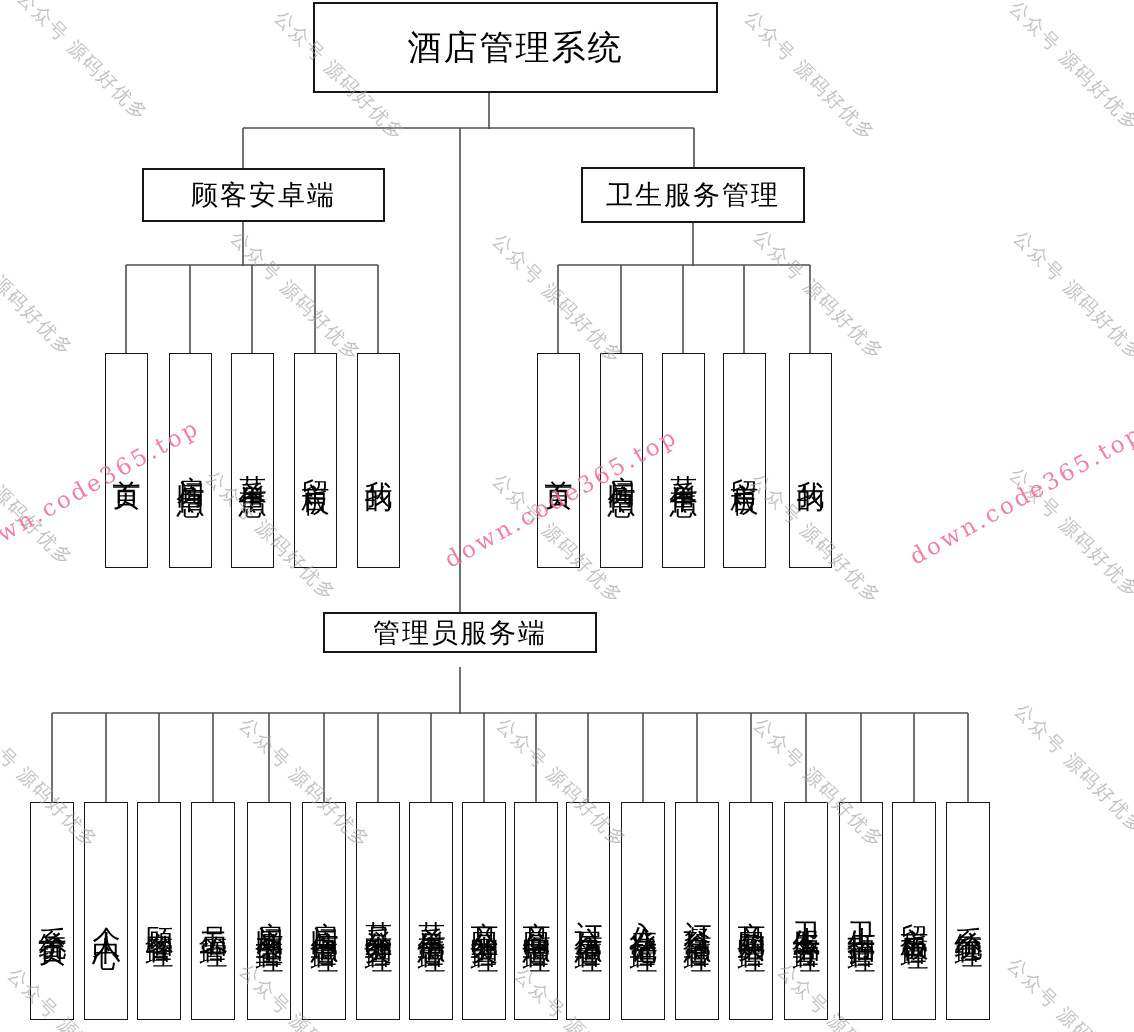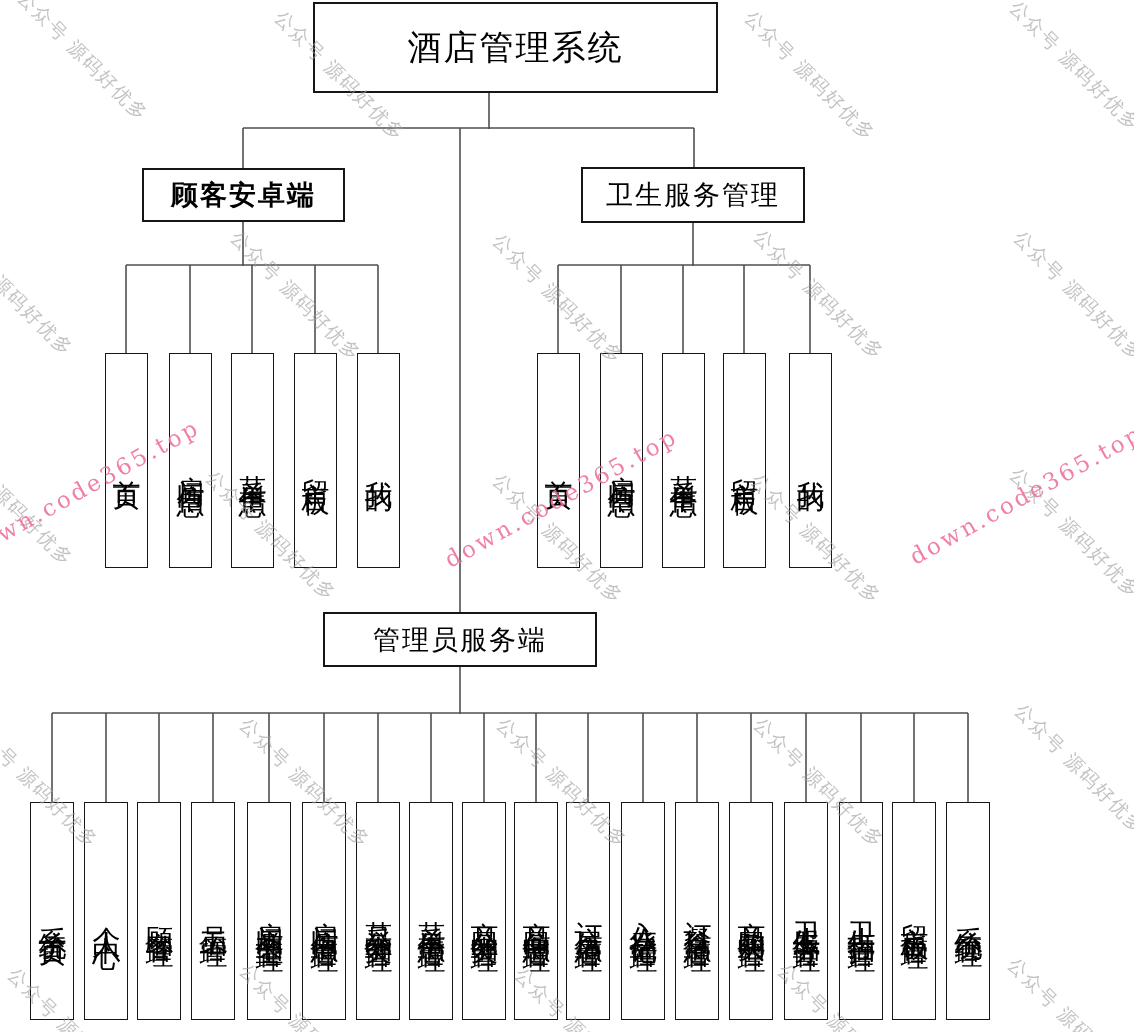--- a/index.html
+++ b/index.html
@@ -105,29 +105,29 @@
       <line x1="806" y1="713" x2="806" y2="802" stroke="#4f4f4f" stroke-width="1.6"></line>
       <line x1="861" y1="713" x2="861" y2="802" stroke="#4f4f4f" stroke-width="1.6"></line>
       <line x1="914" y1="713" x2="914" y2="802" stroke="#4f4f4f" stroke-width="1.6"></line>
       <line x1="968" y1="713" x2="968" y2="802" stroke="#4f4f4f" stroke-width="1.6"></line>
     </svg>
 
   <div class="hbox" style="left:283px;top:2px;width:405px;height:91px;font-size:34px;margin-left:30px;">
     <span>酒店管理系统</span>
   </div>
 
-  <div class="hbox" style="left:142px;top:168px;width:203px;height:54px;font-weight:bold;">
+  <div class="hbox" style="left:142px;top:168px;width:243px;height:54px;">
     <span>顾客安卓端</span>
   </div>
 
   <div class="hbox" style="left:581px;top:167px;width:224px;height:56px;">
     <span>卫生服务管理</span>
   </div>
 
-  <div class="hbox" style="left:323px;top:612px;width:274px;height:55px;">
+  <div class="hbox" style="left:323px;top:612px;width:274px;height:41px;">
     <span>管理员服务端</span>
   </div>
 
   <div id="gen">
       <div class="vbox" style="left: 104.5px; top: 353px; width: 43px; height: 215px;">
         <span class="vtext">首页</span>
       </div>
       <div class="vbox" style="left: 168.5px; top: 353px; width: 43px; height: 215px;">
         <span class="vtext">房间信息</span>
       </div>

